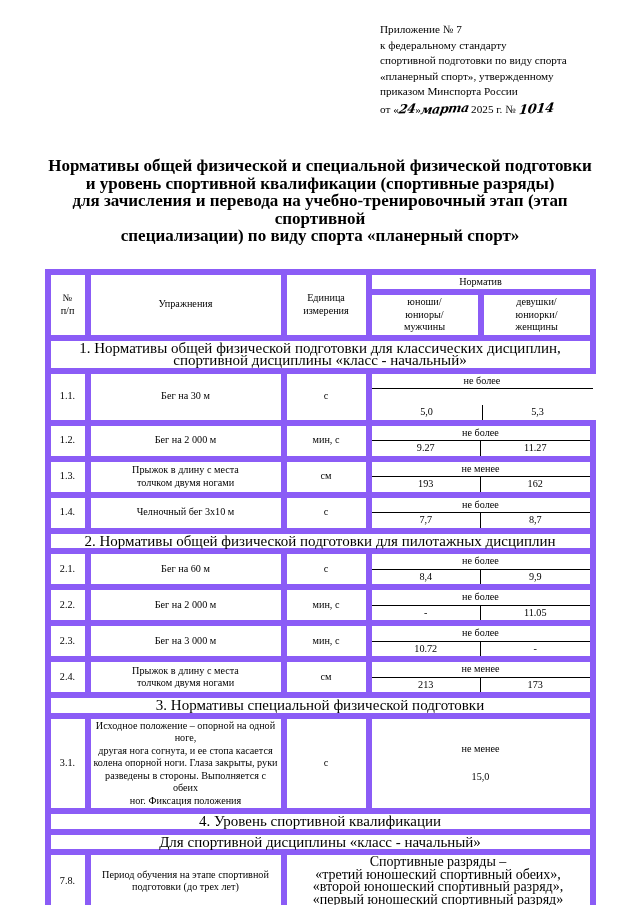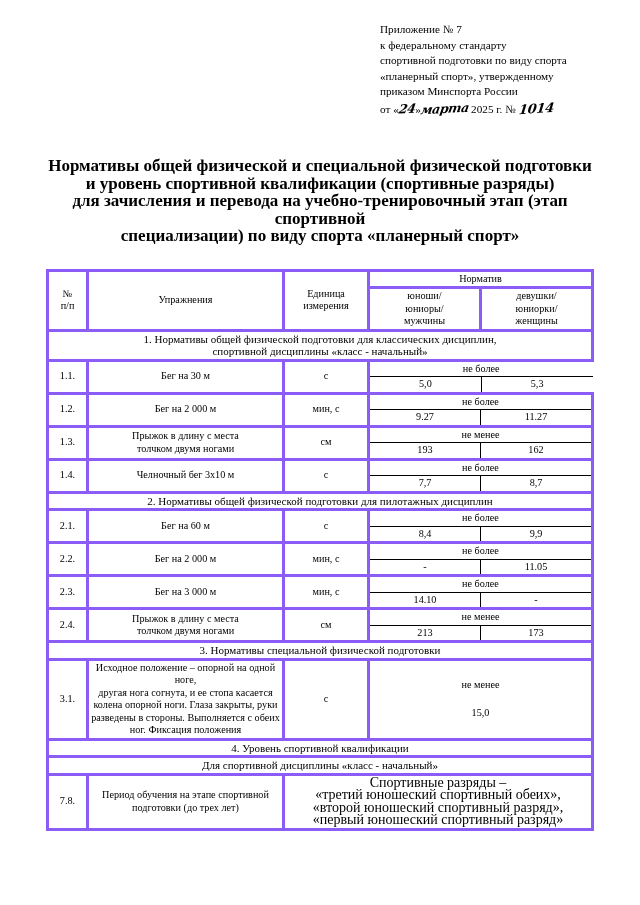--- a/index.html
+++ b/index.html
@@ -69,35 +69,35 @@
     line-height: 17.5px;
   }
   table.norm {
     border-collapse: collapse;
     margin: 24px auto 0 auto;
     width: 545px;
     table-layout: fixed;
     font-size: 10.2px;
   }
   table.norm td, table.norm th {
-    border: 3px solid #8b5cf6;
+    border: 6px solid #8b5cf6;
     padding: 1px 2px;
     vertical-align: middle;
     text-align: center;
     line-height: 12.5px;
     font-weight: normal;
   }
   .c-num { width: 40px; }
   .c-ex  { width: 196px; }
   .c-unit{ width: 85px; }
   .c-m   { width: 112px; }
   .c-w   { width: 112px; }
   .hdr-tall { height: 54px; }
   .section-row td {
-    font-size: 11px;
+    font-size: 15px;
     padding: 2px 4px;
     line-height: 13px;
   }
   .val-not-more {
     border-bottom: 1px solid #000;
     padding: 1px 0;
   }
   .cellpad-ex {
     padding: 2px 4px;
   }
@@ -179,21 +179,21 @@
       </tr>
 
       <tr>
         <td>1.1.</td>
         <td class="ex-left">
           <div>Бег на 30 м</div>
         </td>
         <td>с</td>
         <td colspan="2" class="nb" style="border:1px solid #000; padding:0;">
           <div class="val-not-more">не более</div>
-          <div style="display:flex;">
+          <div style="display:flex;margin-top:16px;">
             <div style="flex:1 1 50%; border-right:1px solid #000; padding:1px 0;">5,0</div>
             <div style="flex:1 1 50%; padding:1px 0;">5,3</div>
           </div>
         </td>
       </tr>
 
       <tr>
         <td>1.2.</td>
         <td class="ex-left">
           <div>Бег на 2 000 м</div>
@@ -275,21 +275,21 @@
 
       <tr>
         <td>2.3.</td>
         <td class="ex-left">
           <div>Бег на 3 000 м</div>
         </td>
         <td>мин, с</td>
         <td colspan="2" style="padding:0;">
           <div class="val-not-more">не более</div>
           <div style="display:flex;">
-            <div style="flex:1 1 50%; border-right:1px solid #000; padding:1px 0;">14.10</div>
+            <div style="flex:1 1 50%; border-right:1px solid #000; padding:1px 0;">10.72</div>
             <div style="flex:1 1 50%; padding:1px 0;">-</div>
           </div>
         </td>
       </tr>
 
       <tr>
         <td>2.4.</td>
         <td class="ex-left">
           <div>Прыжок в длину с места</div>
           <div>толчком двумя ногами</div>

